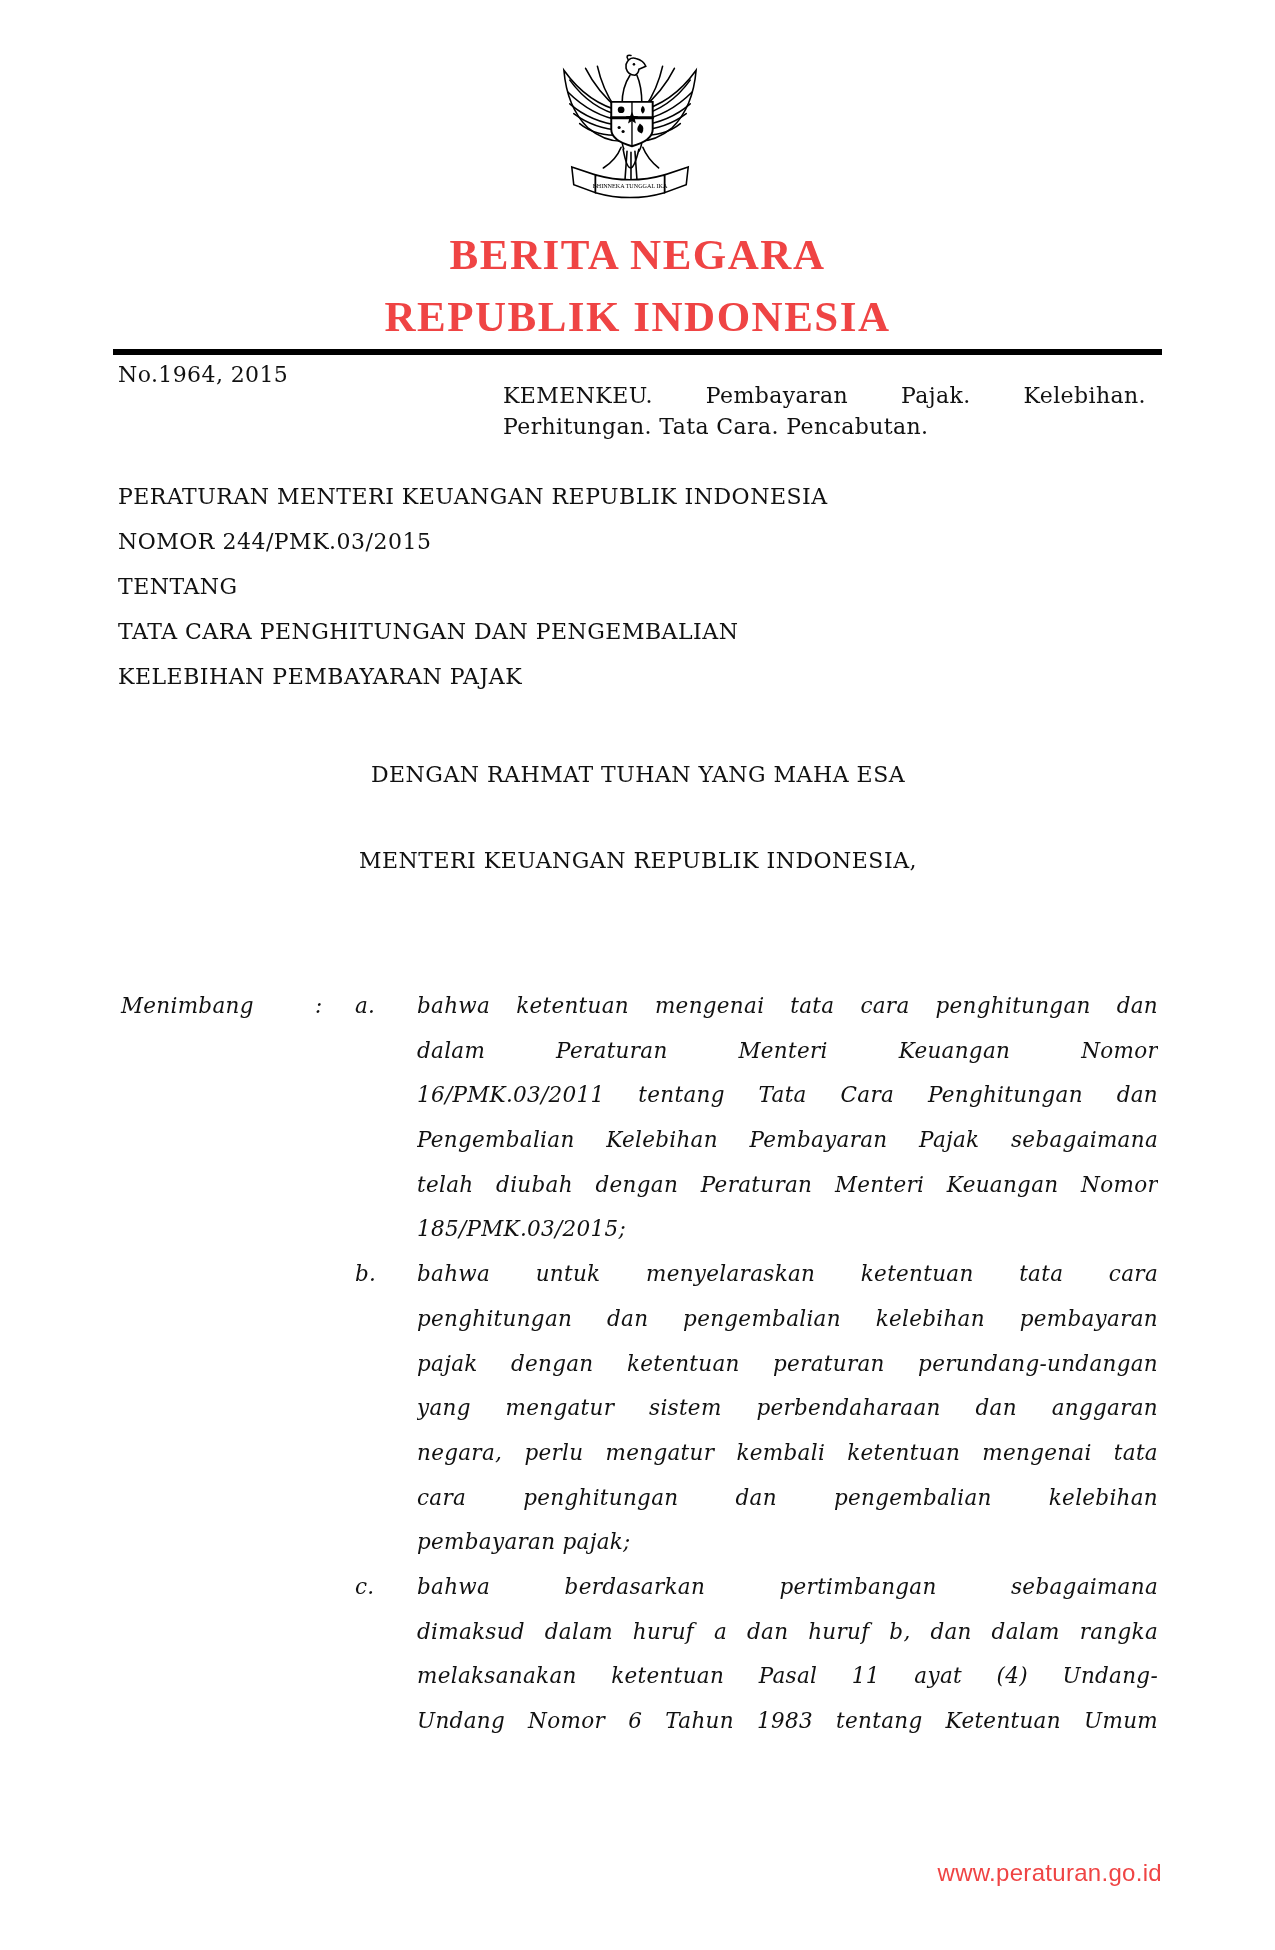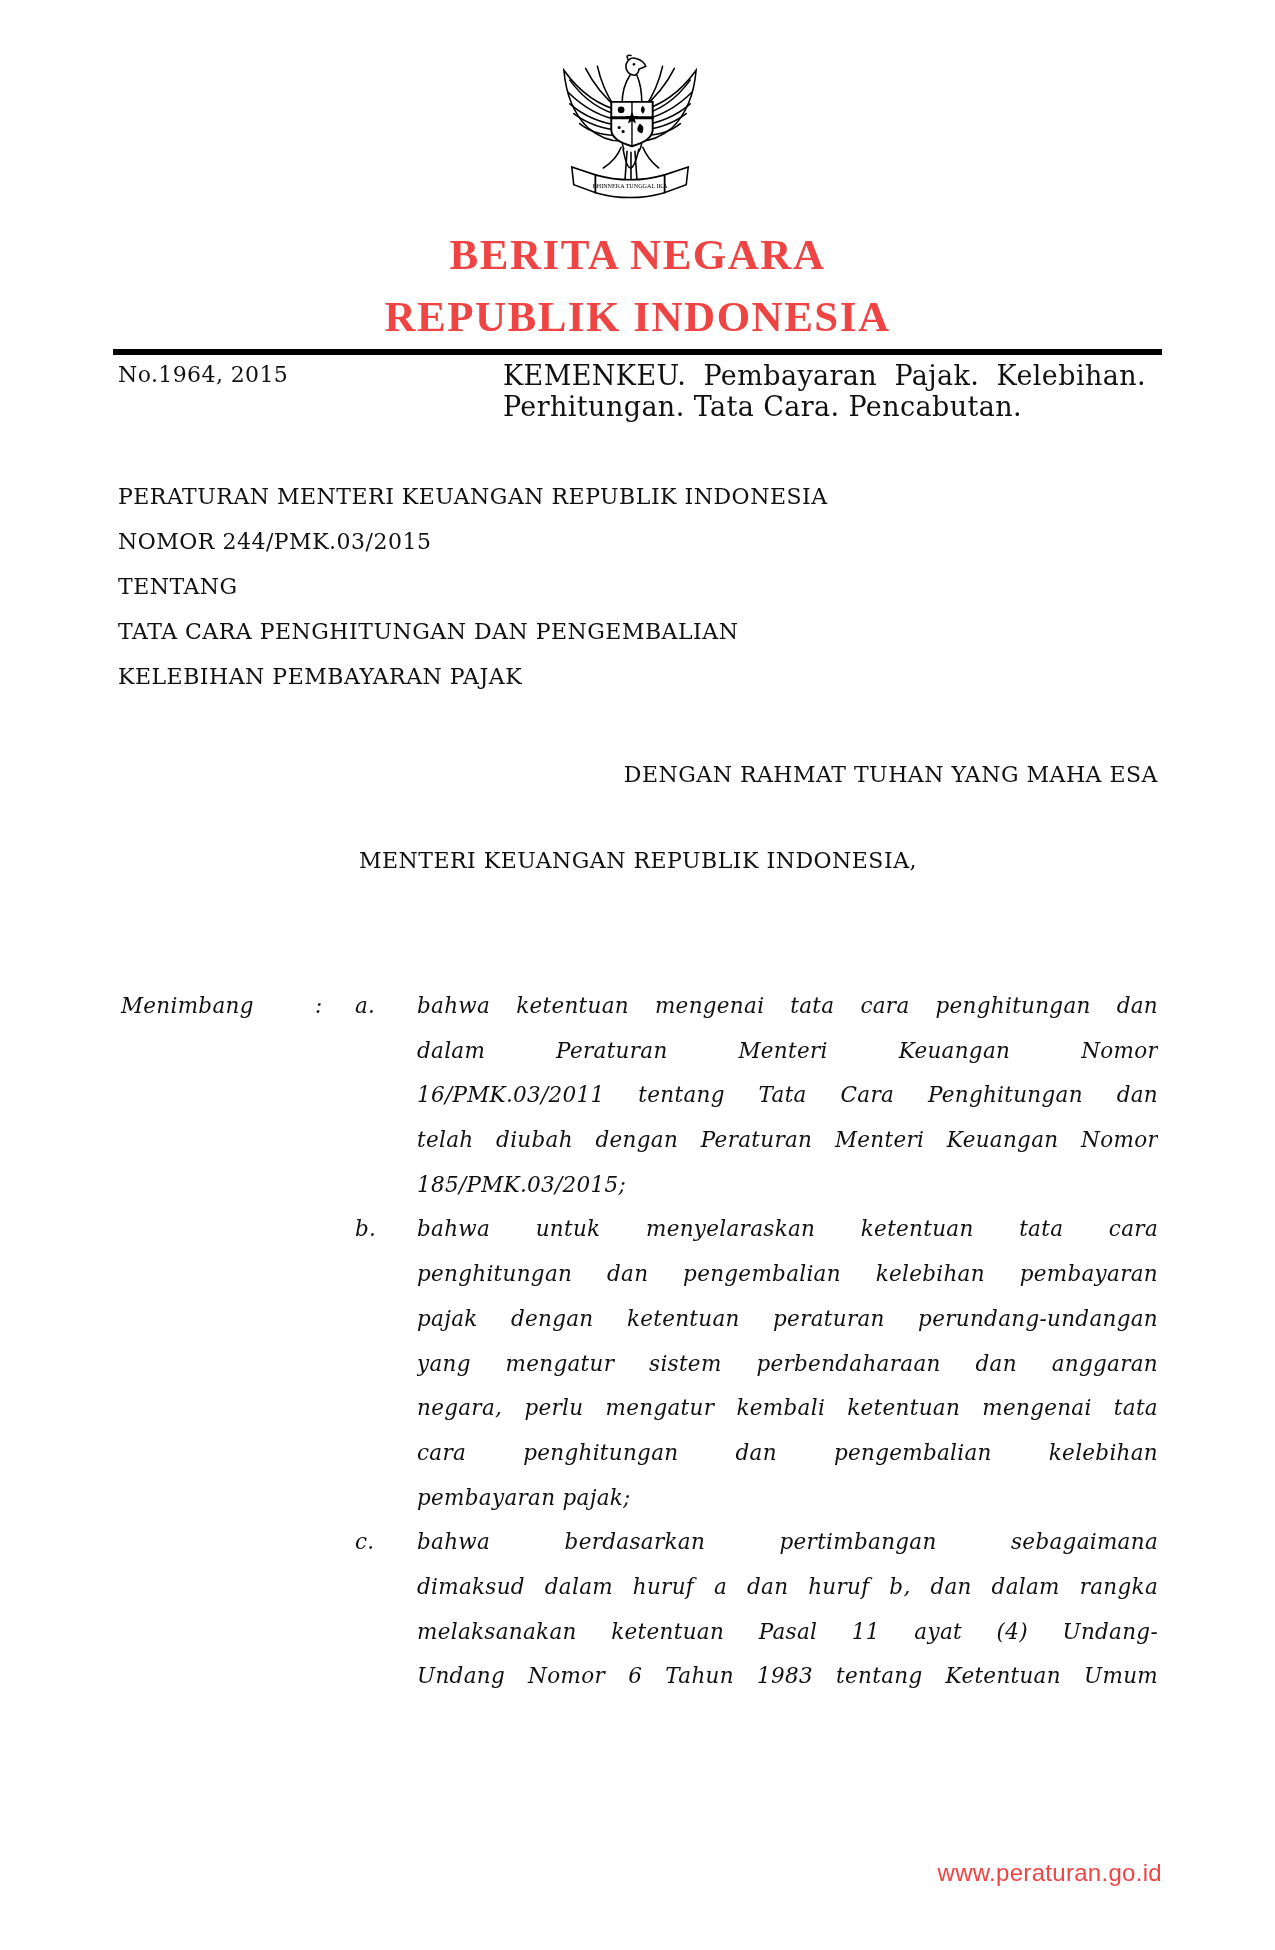--- a/index.html
+++ b/index.html
@@ -24,34 +24,34 @@
     color:#ef4444;
   }
   .rule { position:absolute; left:113px; top:349px; width:1049px; height:6px; background:#000; }
 
   
   .gazette-number {
     position:absolute; left:118px; top:362px;
     font-size:22px; letter-spacing:0.4px;
   }
   .subject-block {
-    position:absolute; left:503px; top:360px; width:643px;
-    font-size:27px; line-height:31px; letter-spacing:0.4px;
+    position:absolute; left:503px; top:380px; width:643px;
+    font-size:22px; line-height:31px; letter-spacing:0.4px;
   }
   .subject-line1 { text-align:justify; text-align-last:justify; }
   .subject-line2 { text-align:left; }
 
   
   .title-block {
     position:absolute; left:118px; top:474px; width:1040px;
     text-align:left; font-size:22px; line-height:45px; letter-spacing:0.5px;
   }
   .invocation {
     position:absolute; left:118px; top:762px; width:1040px;
-    text-align:right; font-size:22px; letter-spacing:0.5px;
+    text-align:center; font-size:22px; letter-spacing:0.5px;
   }
   .authority {
     position:absolute; left:118px; top:848px; width:1040px;
     text-align:center; font-size:22px; letter-spacing:0.5px;
   }
 
   
   .consider-block {
     position:absolute; left:118px; top:984px; width:1040px;
     font-size:21.5px; letter-spacing:0.3px;font-style:italic;
@@ -163,20 +163,21 @@
 
   <div class="consider-block">
     <span class="consider-label">Menimbang</span>
     <span class="consider-colon">:</span>
     <div>
         <div class="citem">
           <span class="marker">a.</span>
           <div class="cline">bahwa ketentuan mengenai tata cara penghitungan dan</div>
           <div class="cline">dalam Peraturan Menteri Keuangan Nomor</div>
           <div class="cline">16/PMK.03/2011 tentang Tata Cara Penghitungan dan</div>
+          <div class="cline">Pengembalian Kelebihan Pembayaran Pajak sebagaimana</div>
           <div class="cline">telah diubah dengan Peraturan Menteri Keuangan Nomor</div>
           <div class="cline flush">185/PMK.03/2015;</div>
         </div>
         <div class="citem">
           <span class="marker">b.</span>
           <div class="cline">bahwa untuk menyelaraskan ketentuan tata cara</div>
           <div class="cline">penghitungan dan pengembalian kelebihan pembayaran</div>
           <div class="cline">pajak dengan ketentuan peraturan perundang-undangan</div>
           <div class="cline">yang mengatur sistem perbendaharaan dan anggaran</div>
           <div class="cline">negara, perlu mengatur kembali ketentuan mengenai tata</div>

